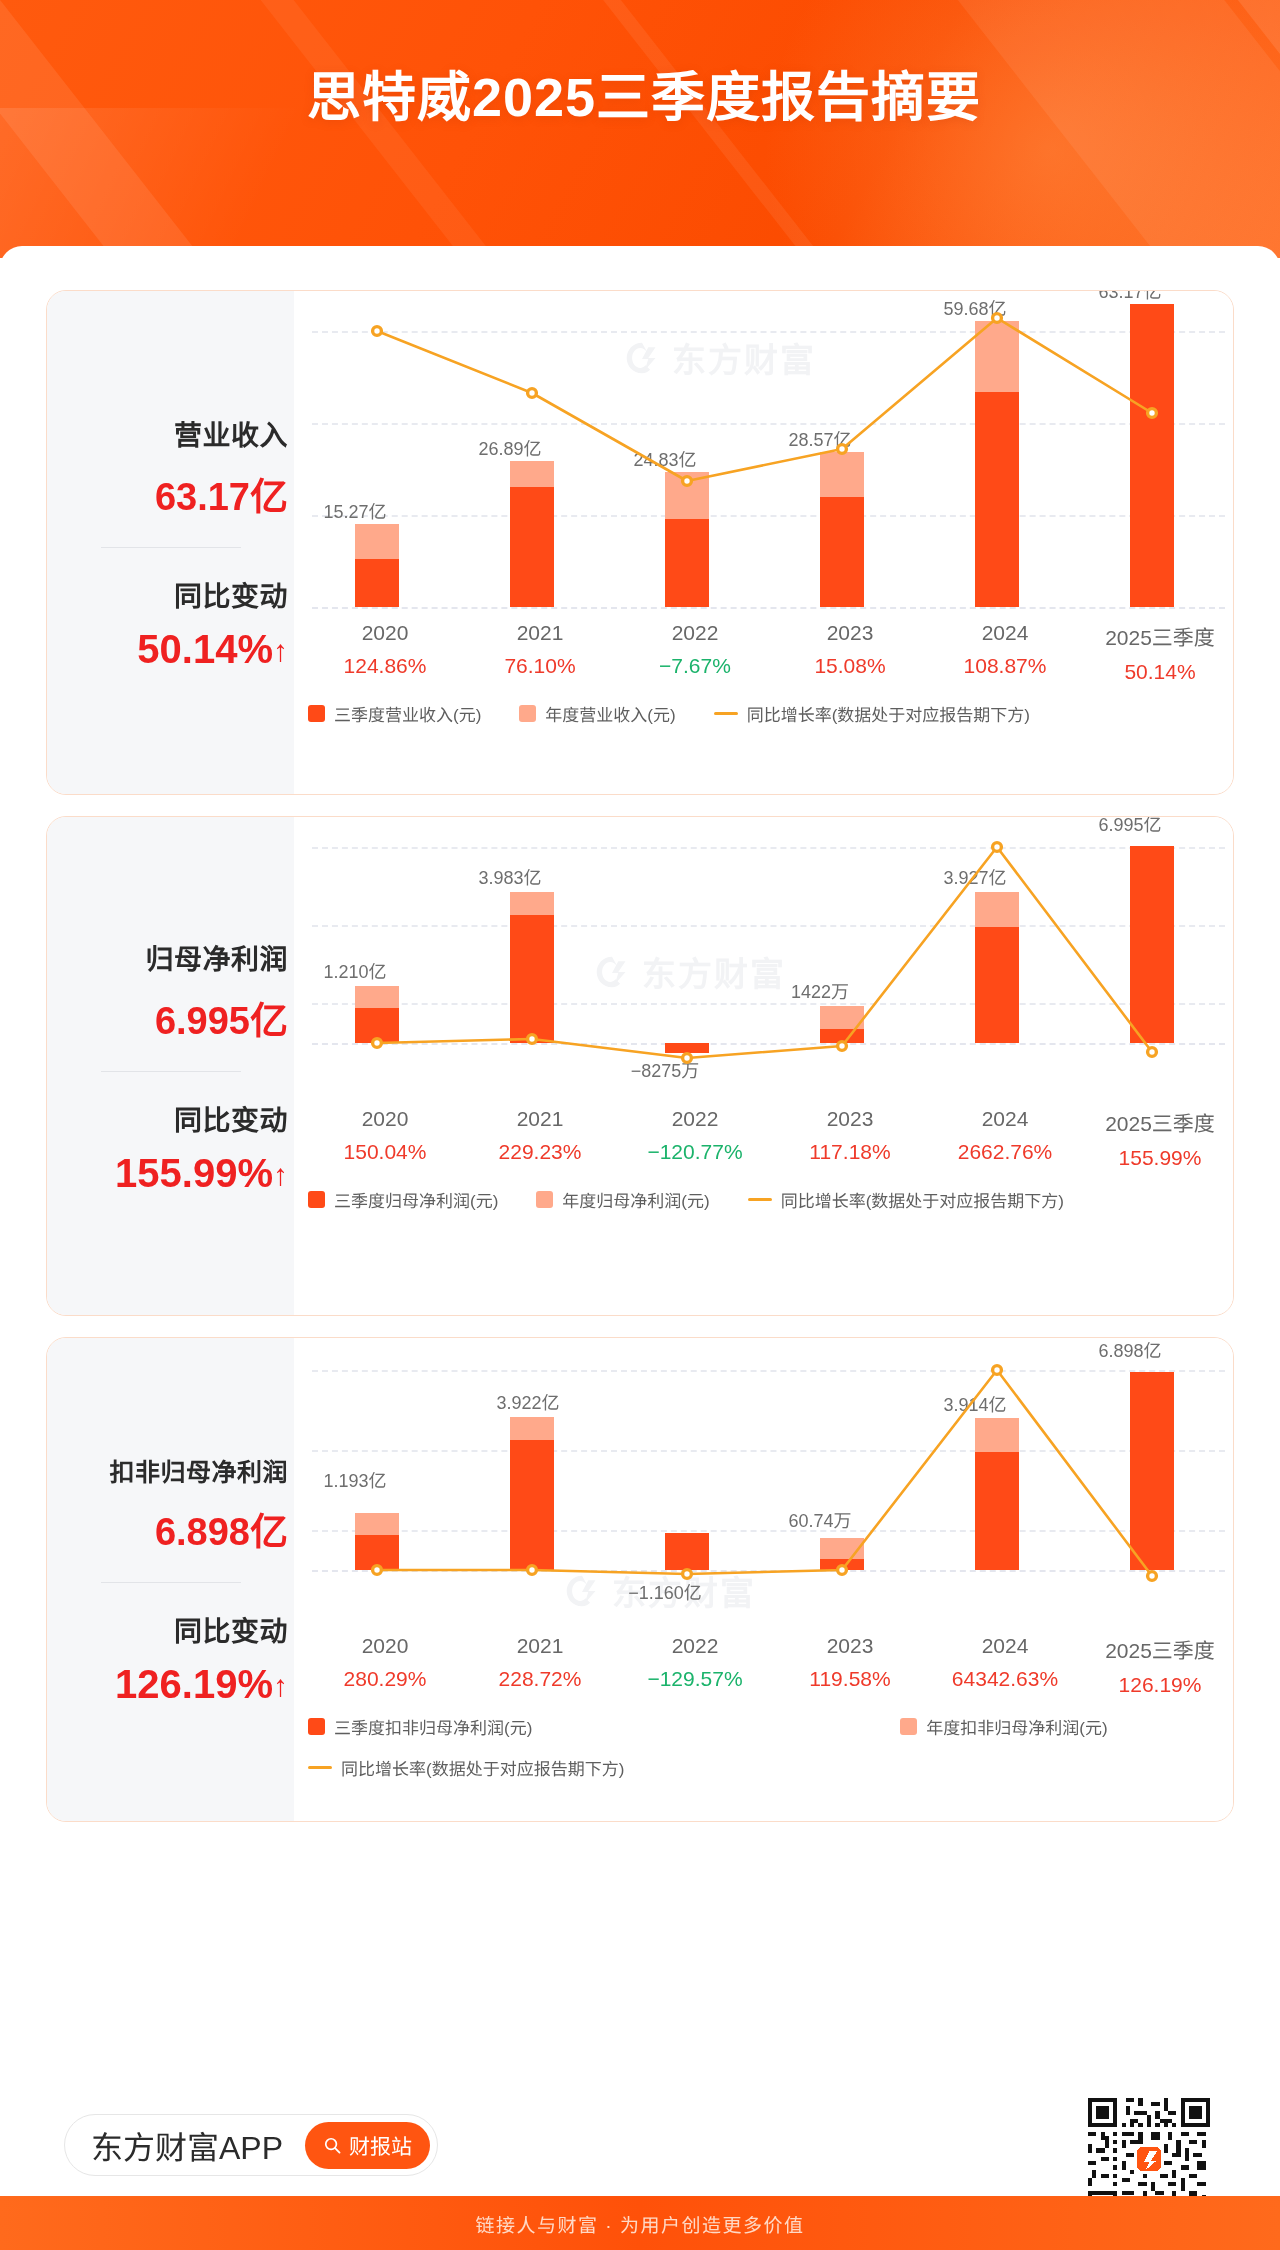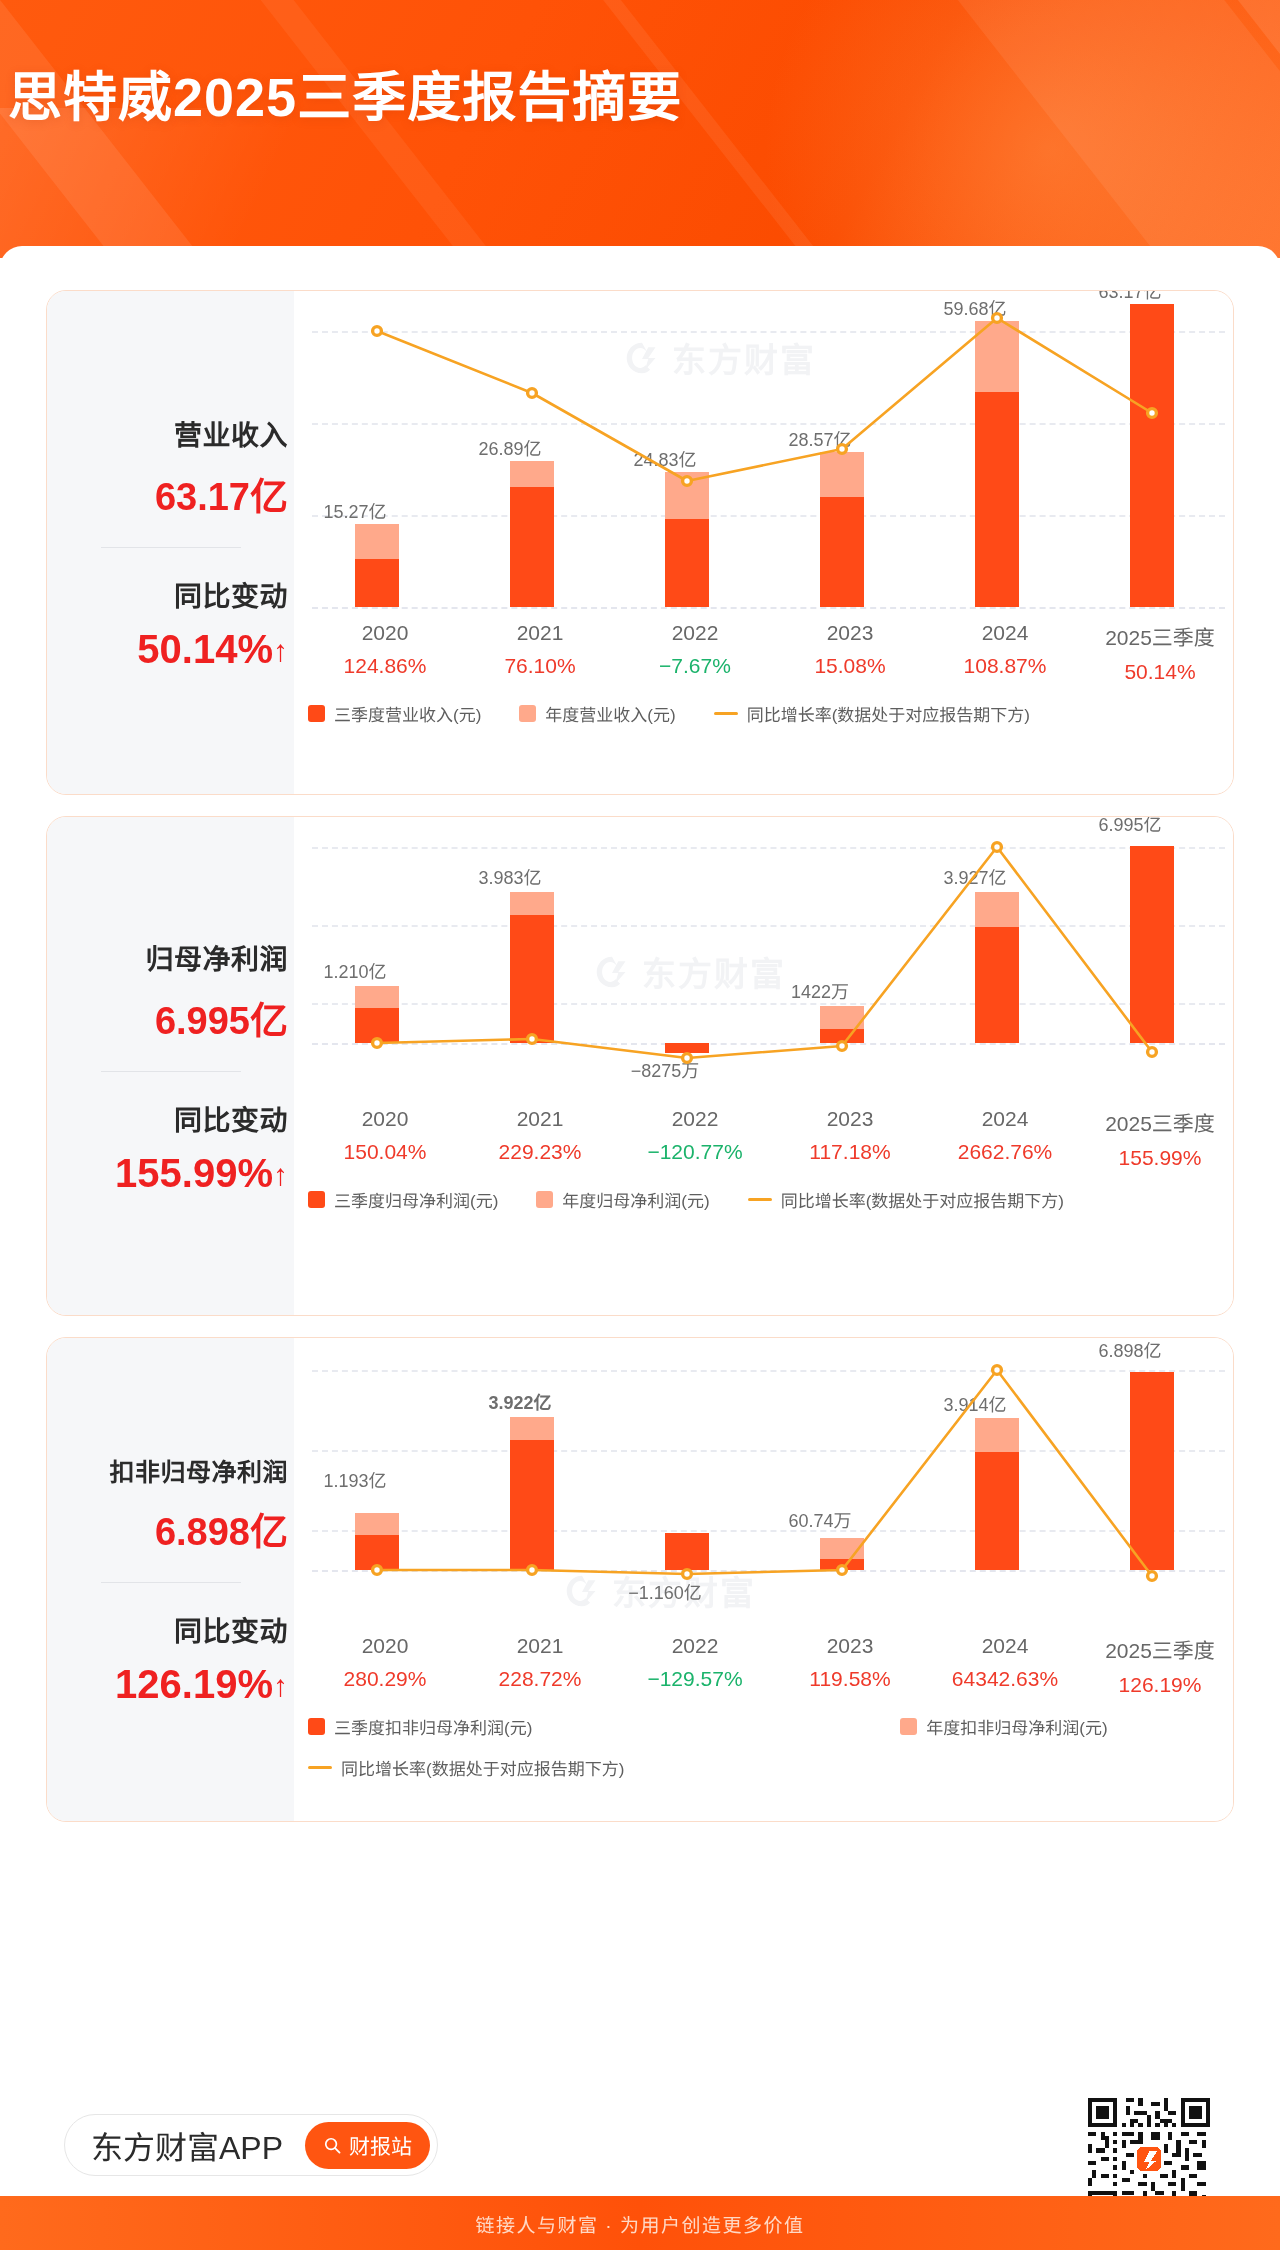--- a/index.html
+++ b/index.html
@@ -38,21 +38,21 @@
     width:620px; height:620px; border-radius:50%;
     background:radial-gradient(circle,rgba(255,160,90,0.40) 0%,rgba(255,120,40,0.0) 65%);
   }
   .header .corner-fade {
     position:absolute; left:0; bottom:0;
     width:420px; height:150px;
     background:linear-gradient(115deg,rgba(255,255,255,0.11) 0%,rgba(255,255,255,0) 62%);
   }
   .header-title {
     position:absolute; left:8px; right:0; top:53px;
-    text-align:left;
+    text-align:center;
     font-size:54px; font-weight:bold; color:#ffffff;
     letter-spacing:1px;
     text-shadow:0 2px 10px rgba(180,50,0,0.22);
   }
   .header-sub {
     position:absolute; left:0; right:0; top:120px;
     text-align:center;
     font-size:31px; color:#ffffff; font-weight:normal;
     letter-spacing:2px;
   }
@@ -510,21 +510,21 @@
         </div>
         <div class="bar" style="left:808px; height:198px;">
           <div class="seg-bot" style="height:198px;"></div>
         </div>
       </div>
       <div class="bar" style="left:371px; top:195px; bottom:auto; height:37px;">
         <div class="seg-bot" style="height:37px;"></div>
       </div>
 
       <div class="bar-label" style="left:0px;   top:128px; width:122px;">1.193亿</div>
-      <div class="bar-label" style="left:165px; top:50px;  width:122px;font-weight:bold;">3.922亿</div>
+      <div class="bar-label" style="left:173px; top:50px;  width:122px;">3.922亿</div>
       <div class="bar-label" style="left:310px; top:240px; width:122px;">−1.160亿</div>
       <div class="bar-label" style="left:465px; top:168px; width:122px;">60.74万</div>
       <div class="bar-label" style="left:620px; top:52px;  width:122px;">3.914亿</div>
       <div class="bar-label" style="left:775px; top:-2px;  width:122px;">6.898亿</div>
 
       <svg class="linelayer" width="960" height="260" viewBox="0 0 960 260">
         <polyline points="83,232 238,232 393,236 548,232 703,32 858,238" fill="none" stroke="#f7a323" stroke-width="2.6" stroke-linejoin="round" stroke-linecap="round"></polyline>
         <g fill="#ffffff" stroke="#f7a323" stroke-width="3.4">
           <circle cx="83" cy="232" r="4.4"></circle>
           <circle cx="238" cy="232" r="4.4"></circle>

